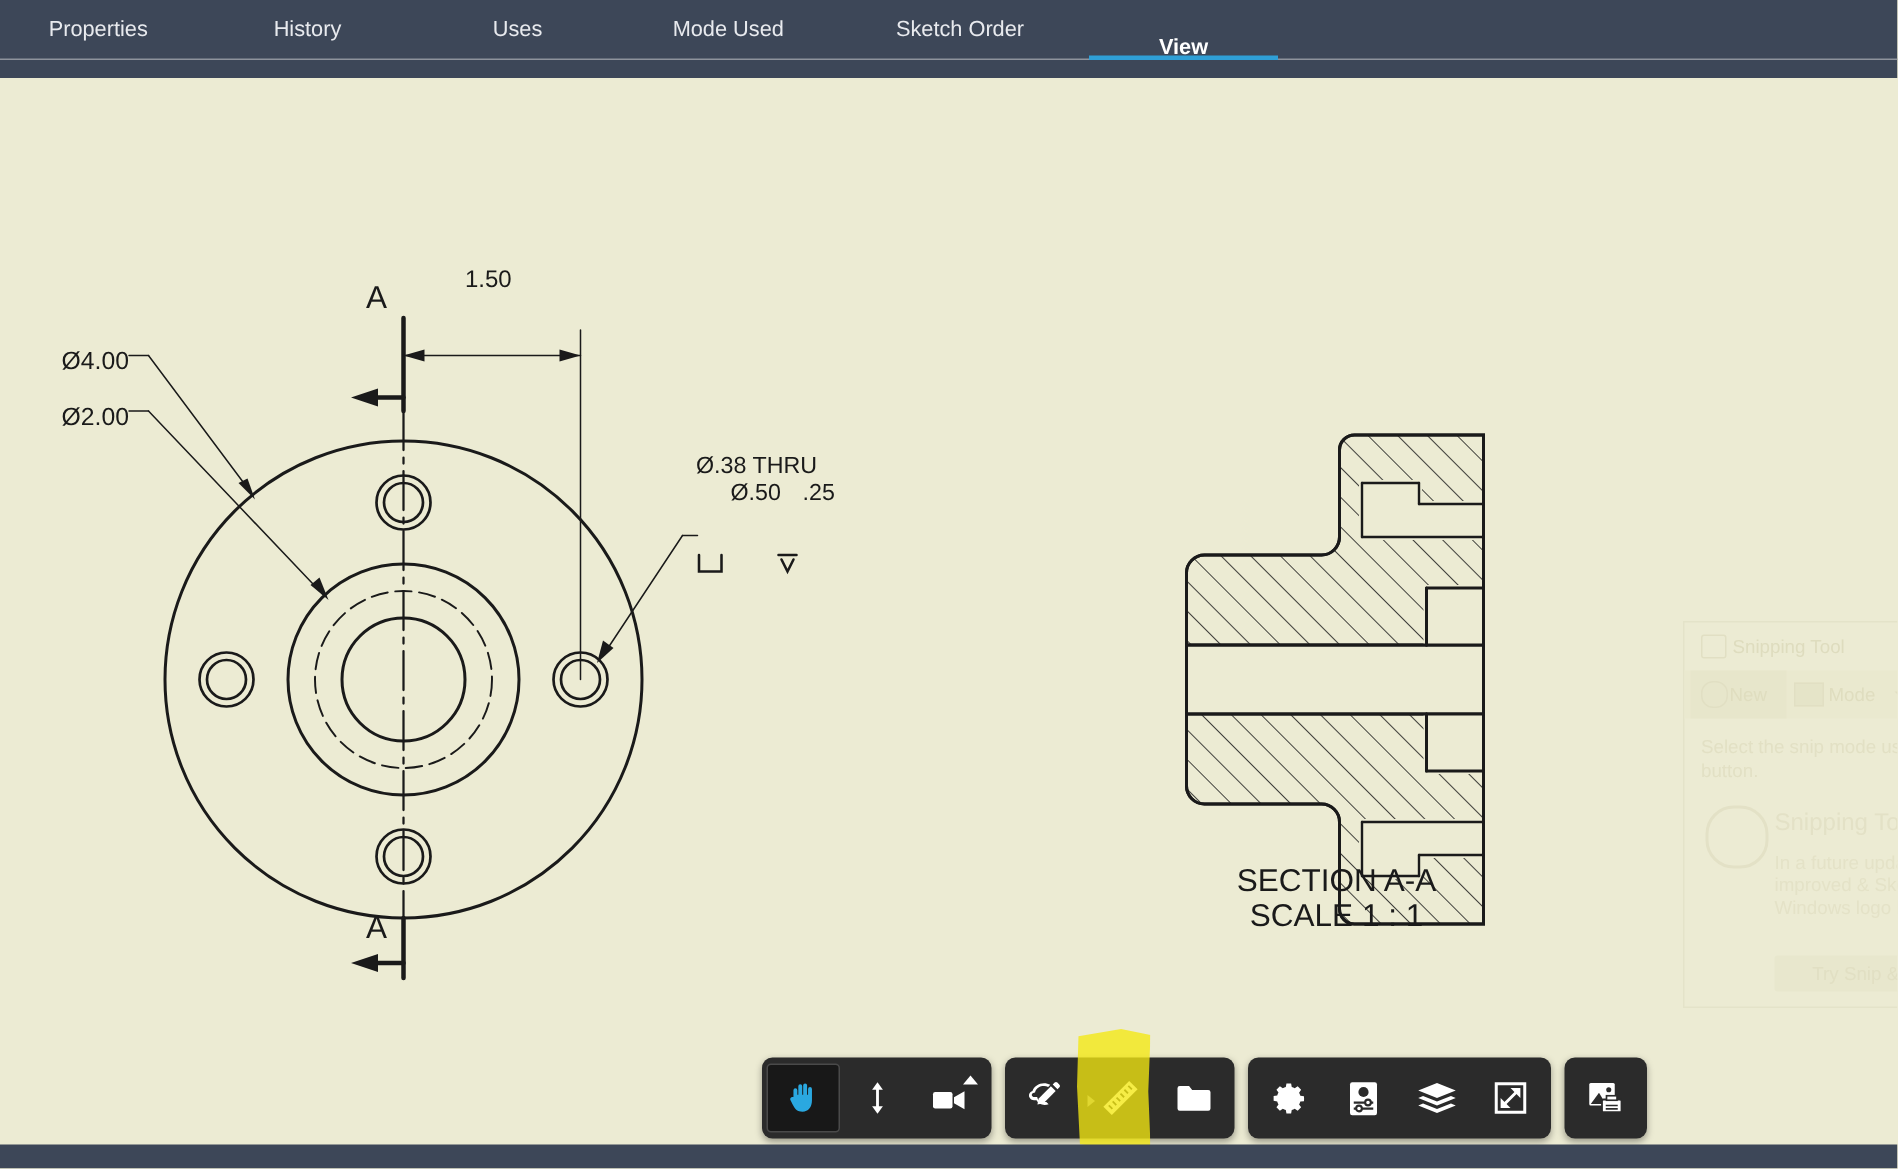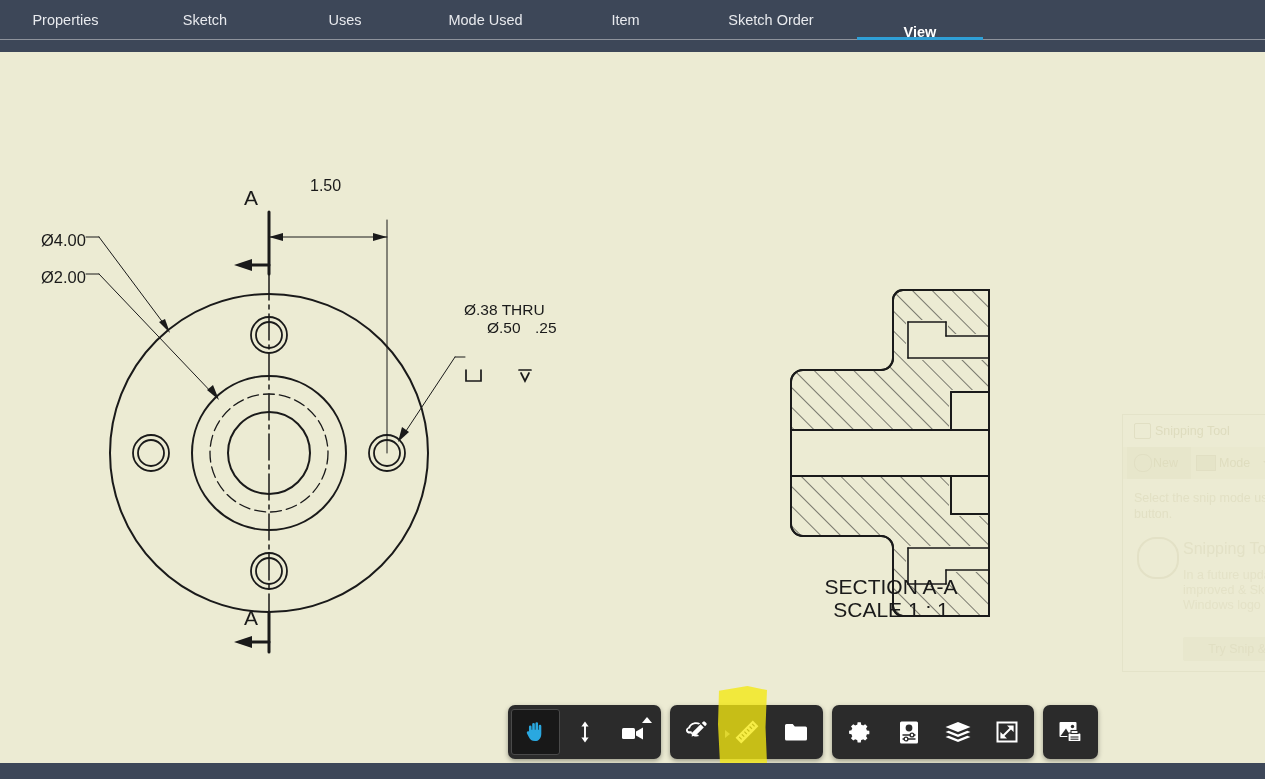--- a/index.html
+++ b/index.html
@@ -152,30 +152,27 @@
 <body>
 
 <div id="app">
 
   <div class="tabbar">
     <div class="tabs" id="tabs-root">
         <div class="tab" style="width: 131px;">
           <span>Properties</span>
         </div>
         <div class="tab" style="width: 148px;">
-          <span>Sketch</span>
+          <span>History</span>
         </div>
         <div class="tab" style="width: 132px;">
           <span>Uses</span>
         </div>
         <div class="tab" style="width: 149px;">
           <span>Mode Used</span>
-        </div>
-        <div class="tab" style="width: 131px;">
-          <span>Item</span>
         </div>
         <div class="tab" style="width: 160px;">
           <span>Sketch Order</span>
         </div>
         <div class="tab active" style="width: 138px;">
           <span>View</span>
         </div>
       </div>
   </div>
   <div class="tabbar-under"></div>

